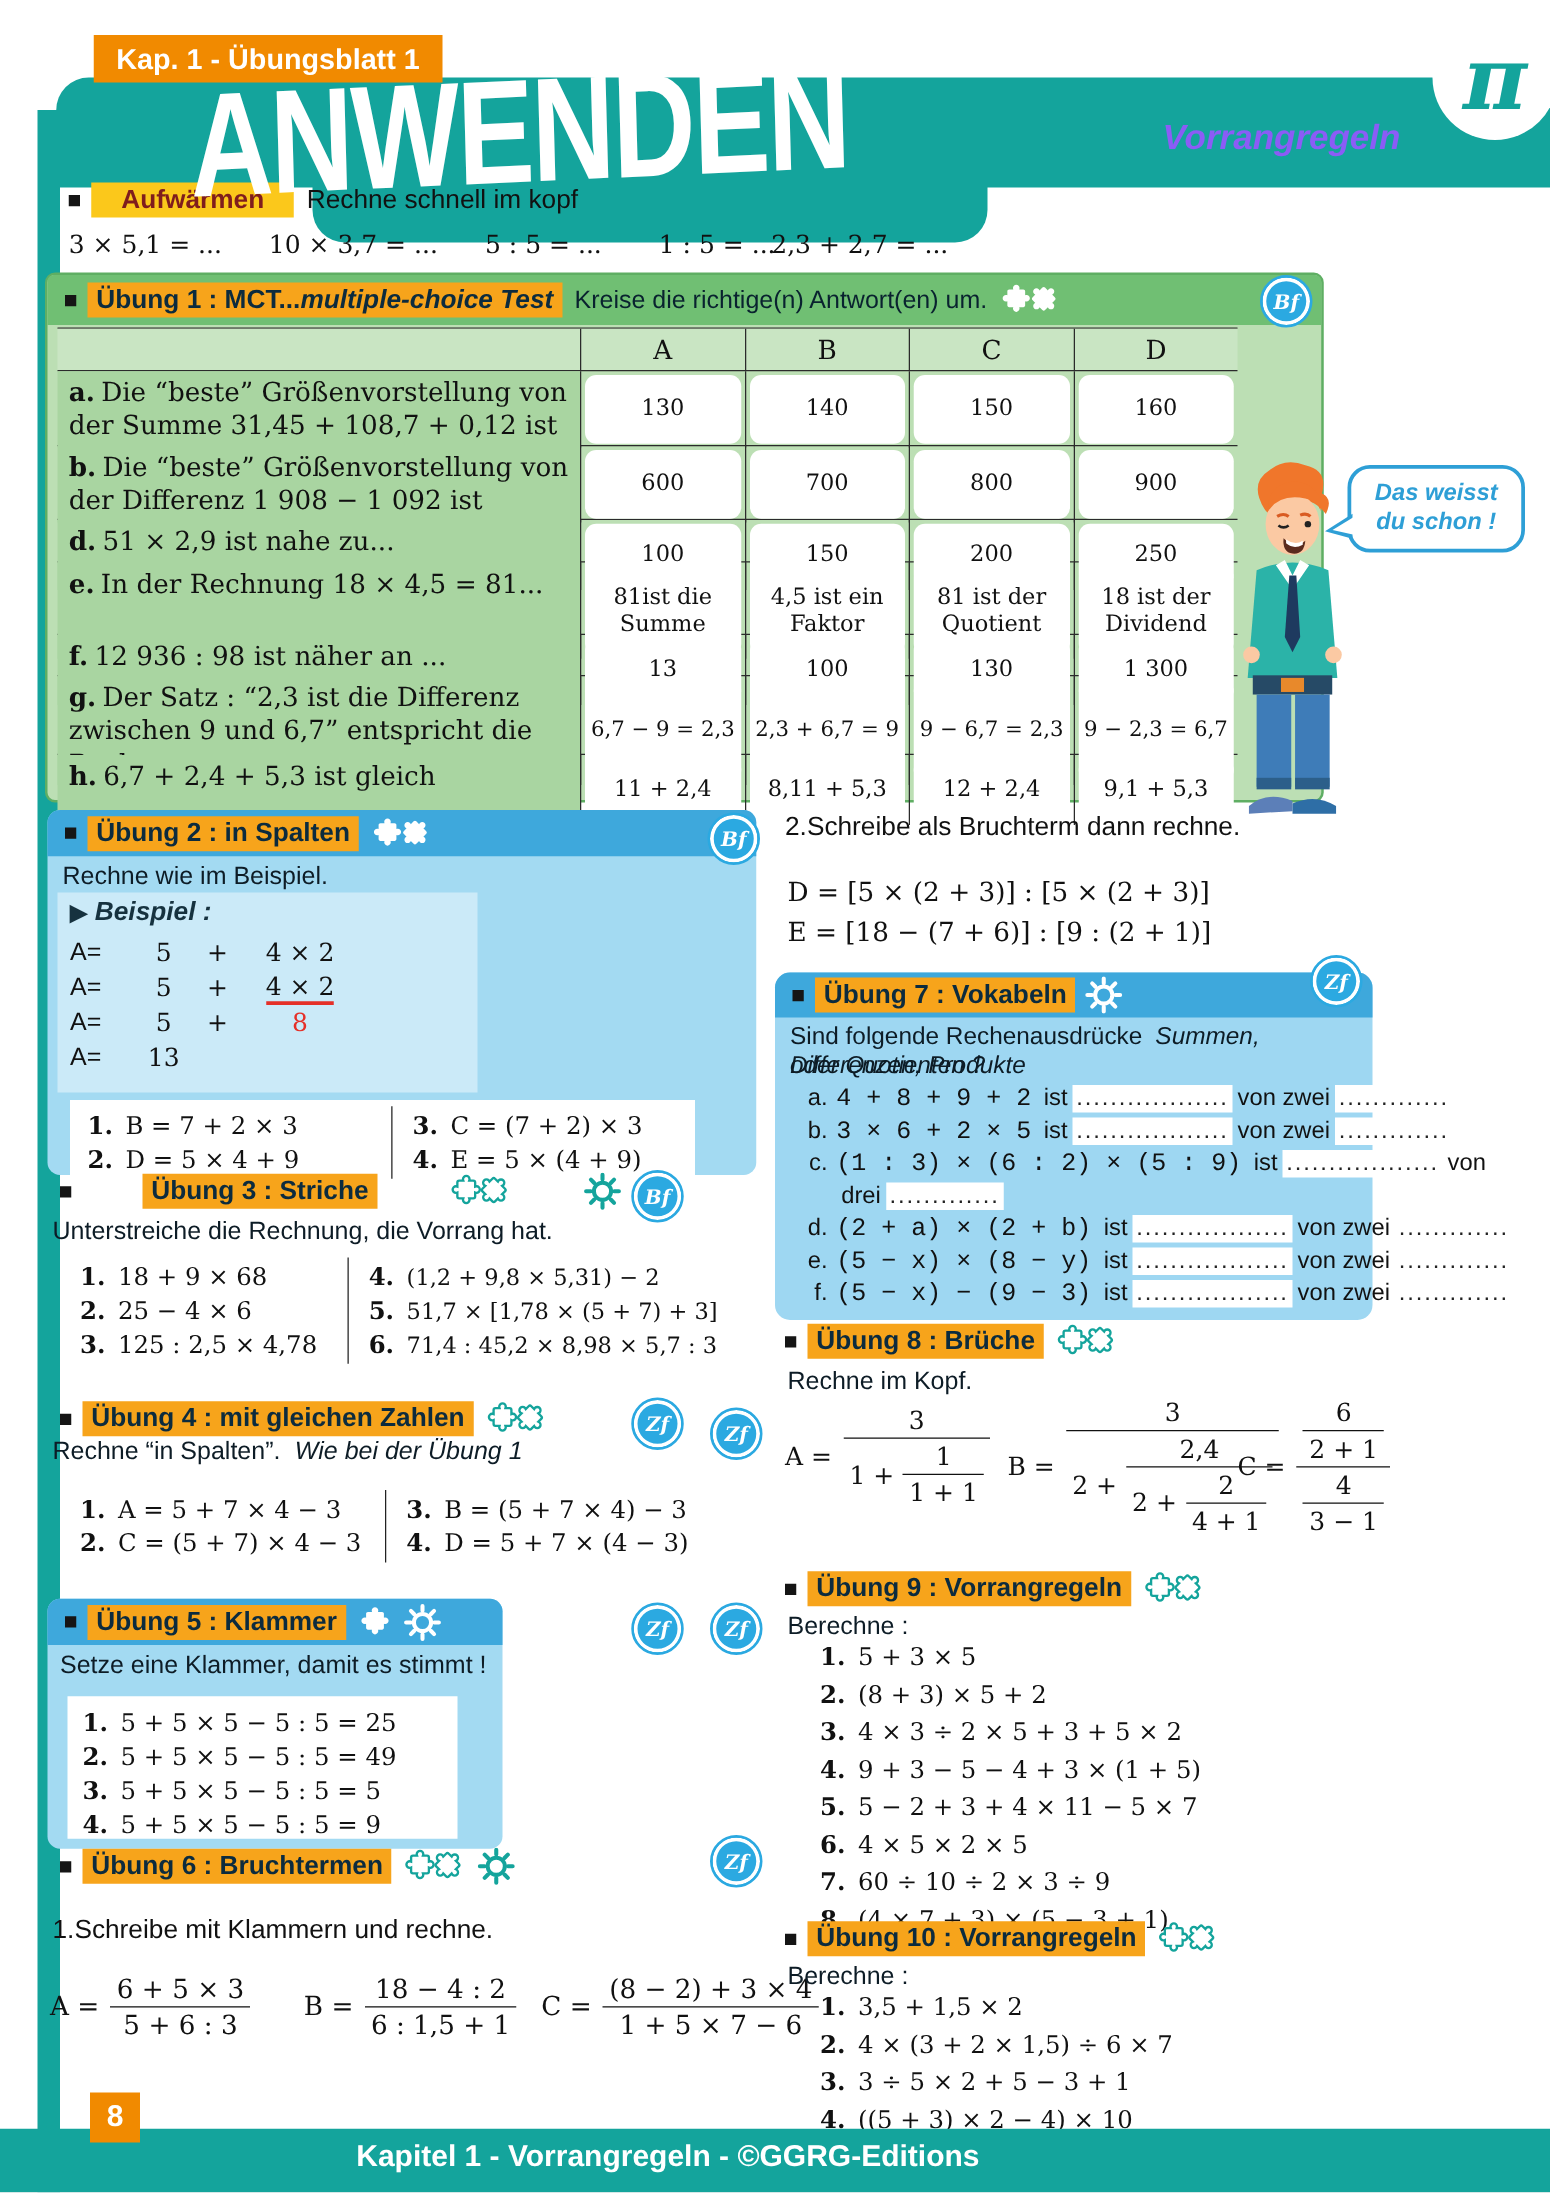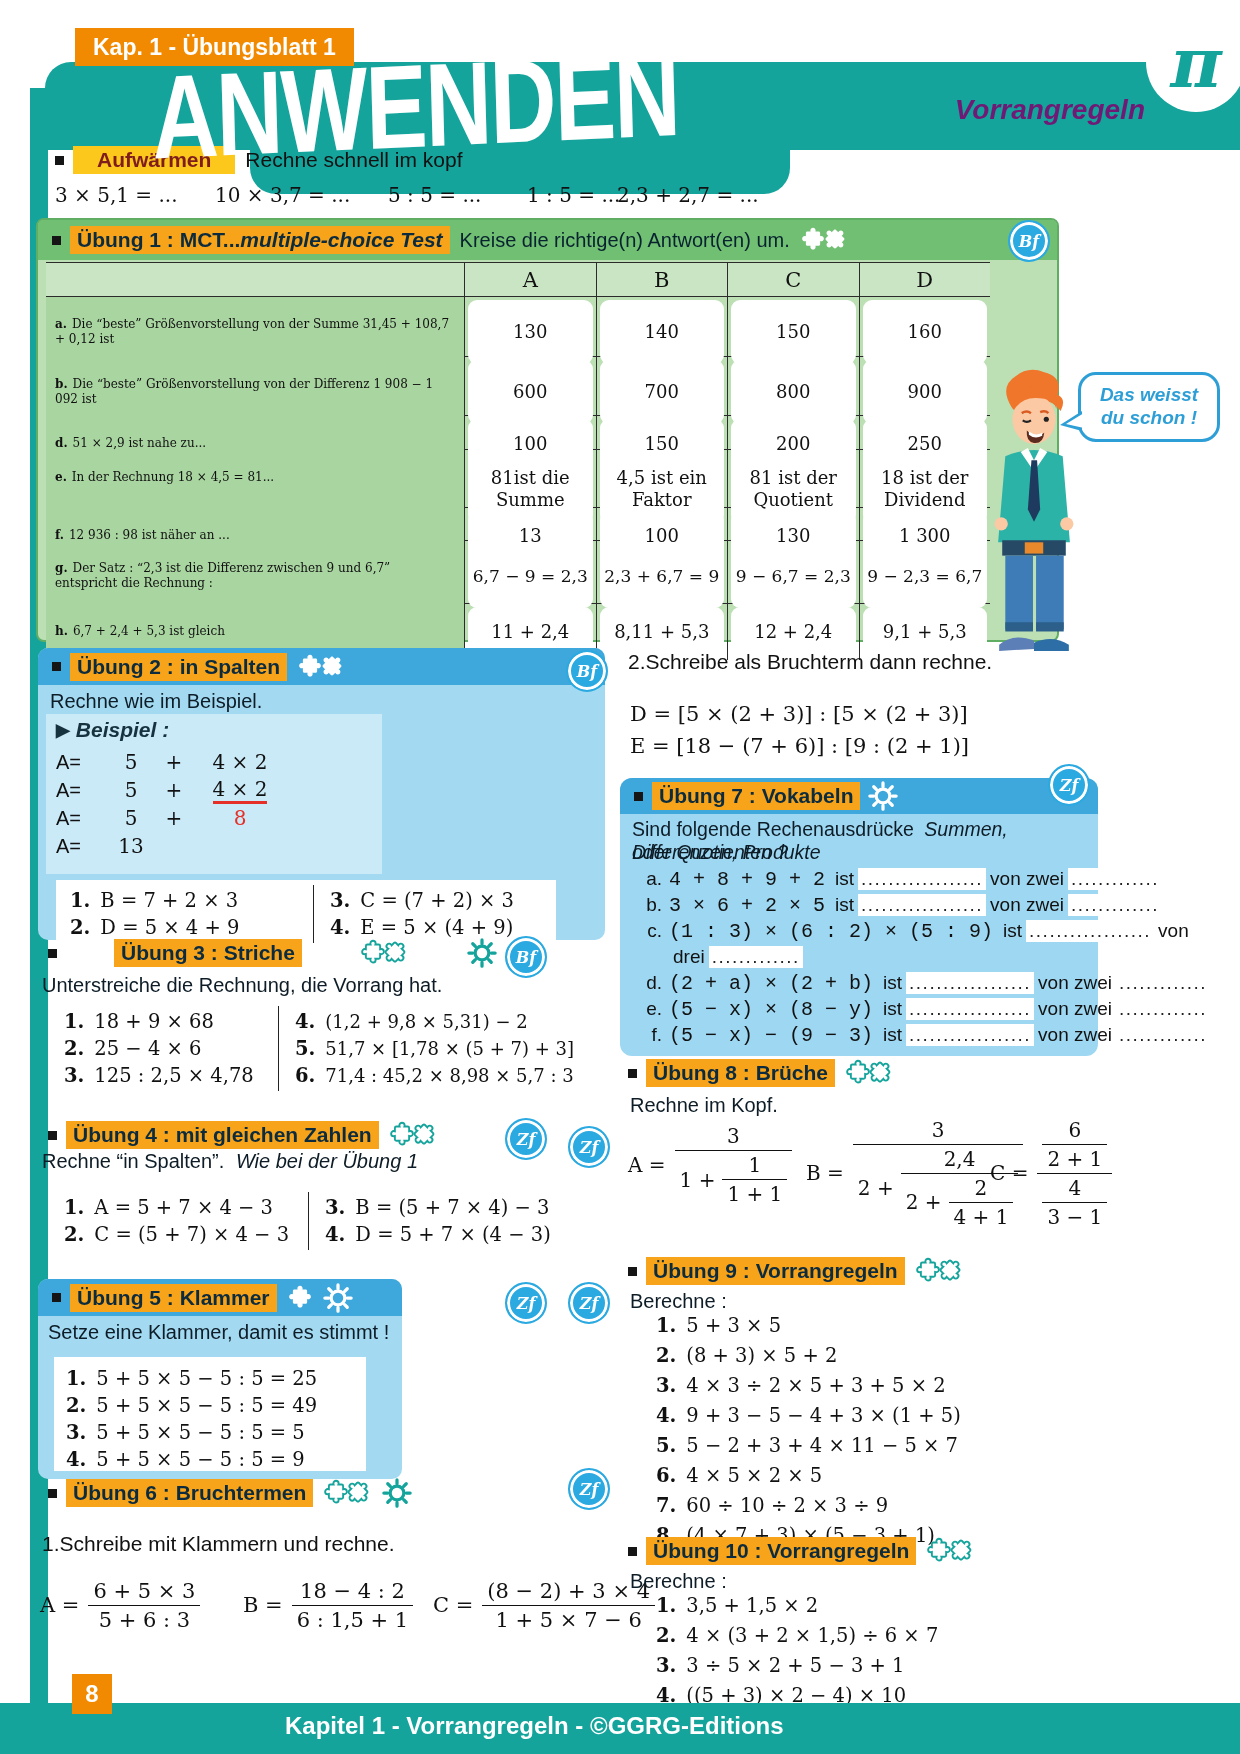--- a/index.html
+++ b/index.html
@@ -7,21 +7,21 @@
         font-family:"Liberation Sans",sans-serif;color:#111;}
   .abs{position:absolute;}
   
   .leftbar{left:30px;top:88px;width:18px;height:1666px;background:#14A49C;}
   .banner{left:45px;top:62px;width:1195px;height:88px;background:#14A49C;border-radius:26px 0 0 0;}
   .banner-ext{left:250px;top:148px;width:540px;height:46px;background:#14A49C;border-radius:0 0 26px 26px;}
   .kapbadge{left:75px;top:28px;height:38px;background:#F18A00;color:#fff;font-weight:bold;font-size:23px;
             line-height:38px;padding:0 18px;z-index:5;}
   .bigtitle{left:150px;top:50px;z-index:4;color:#fff;font-weight:bold;font-size:100px;letter-spacing:-2px;
             transform:scale(.92,1.18) rotate(-2deg);transform-origin:left top;white-space:nowrap;}
-  .topic{left:930px;top:94px;width:215px;text-align:right;color:#701a75;font-weight:bold;font-style:italic;
+  .topic{left:930px;top:94px;width:215px;color:#8b5cf6;font-weight:bold;font-style:italic;
          font-size:28px;z-index:4;}
   .pilogo{left:1146px;top:12px;width:100px;height:100px;background:#fff;border-radius:50%;z-index:5;
           display:flex;align-items:center;justify-content:center;color:#14A49C;
           font-family:"DejaVu Serif",serif;font-style:italic;font-weight:bold;font-size:70px;}
   
   .sq{display:inline-block;width:9px;height:9px;background:#151515;margin-right:9px;flex:none;}
   .hl{background:#F7A41B;color:#0C2B3E;font-weight:bold;padding:2px 7px;white-space:nowrap;}
   .hl i{font-style:italic;}
   .hl-y{background:#FBC81B;color:#7f1d1d;font-weight:bold;padding:2px 24px;}
   .math{font-family:"DejaVu Serif",serif;}
@@ -40,21 +40,21 @@
          font-family:"DejaVu Serif",serif;font-style:italic;font-weight:bold;font-size:16px;
          display:flex;align-items:center;justify-content:center;}
   
   .u1box{left:36px;top:218px;width:1019px;height:420px;background:#BCDFB4;border:2px solid #5FAE63;
          border-radius:8px;z-index:2;}
   .u1head{position:absolute;left:0;top:0;right:0;height:40px;background:#70BF73;border-radius:5px 5px 0 0;
           display:flex;align-items:center;padding-left:14px;font-size:21px;}
   .u1head .sub{margin-left:10px;color:#09222f;font-size:20px;}
   .t-rows{position:absolute;left:8px;top:42px;width:944px;}
   .trow{display:grid;grid-template-columns:418px 1fr 1fr 1fr 1fr;border-top:1.5px solid #2b2b2b;}
-  .qcell{background:#A9D5A1;padding:20px 9px;font-family:"DejaVu Serif",serif;font-size:12px;line-height:1.25;}
+  .qcell{background:#A9D5A1;padding:4px 9px;font-family:"DejaVu Serif",serif;font-size:21px;line-height:1.25;}
   .qcell b{margin-right:5px;}
   .acell{border-left:1.5px solid #2b2b2b;display:flex;align-items:center;justify-content:center;padding:3px;}
   .pill{background:#fff;border-radius:9px;width:100%;height:100%;display:flex;align-items:center;
         justify-content:center;text-align:center;font-family:"DejaVu Serif",serif;font-size:18px;
         line-height:1.2;padding:14px 3px;box-sizing:border-box;}
   .chead{background:#C9E5C3;display:flex;align-items:center;justify-content:center;
          font-family:"DejaVu Serif",serif;font-size:21px;}
   
   .bluebox{background:#A3DAF2;border-radius:10px;z-index:2;}
   .bluehead{position:absolute;left:0;top:0;right:0;height:37px;background:#3EA8DC;border-radius:10px 10px 0 0;

